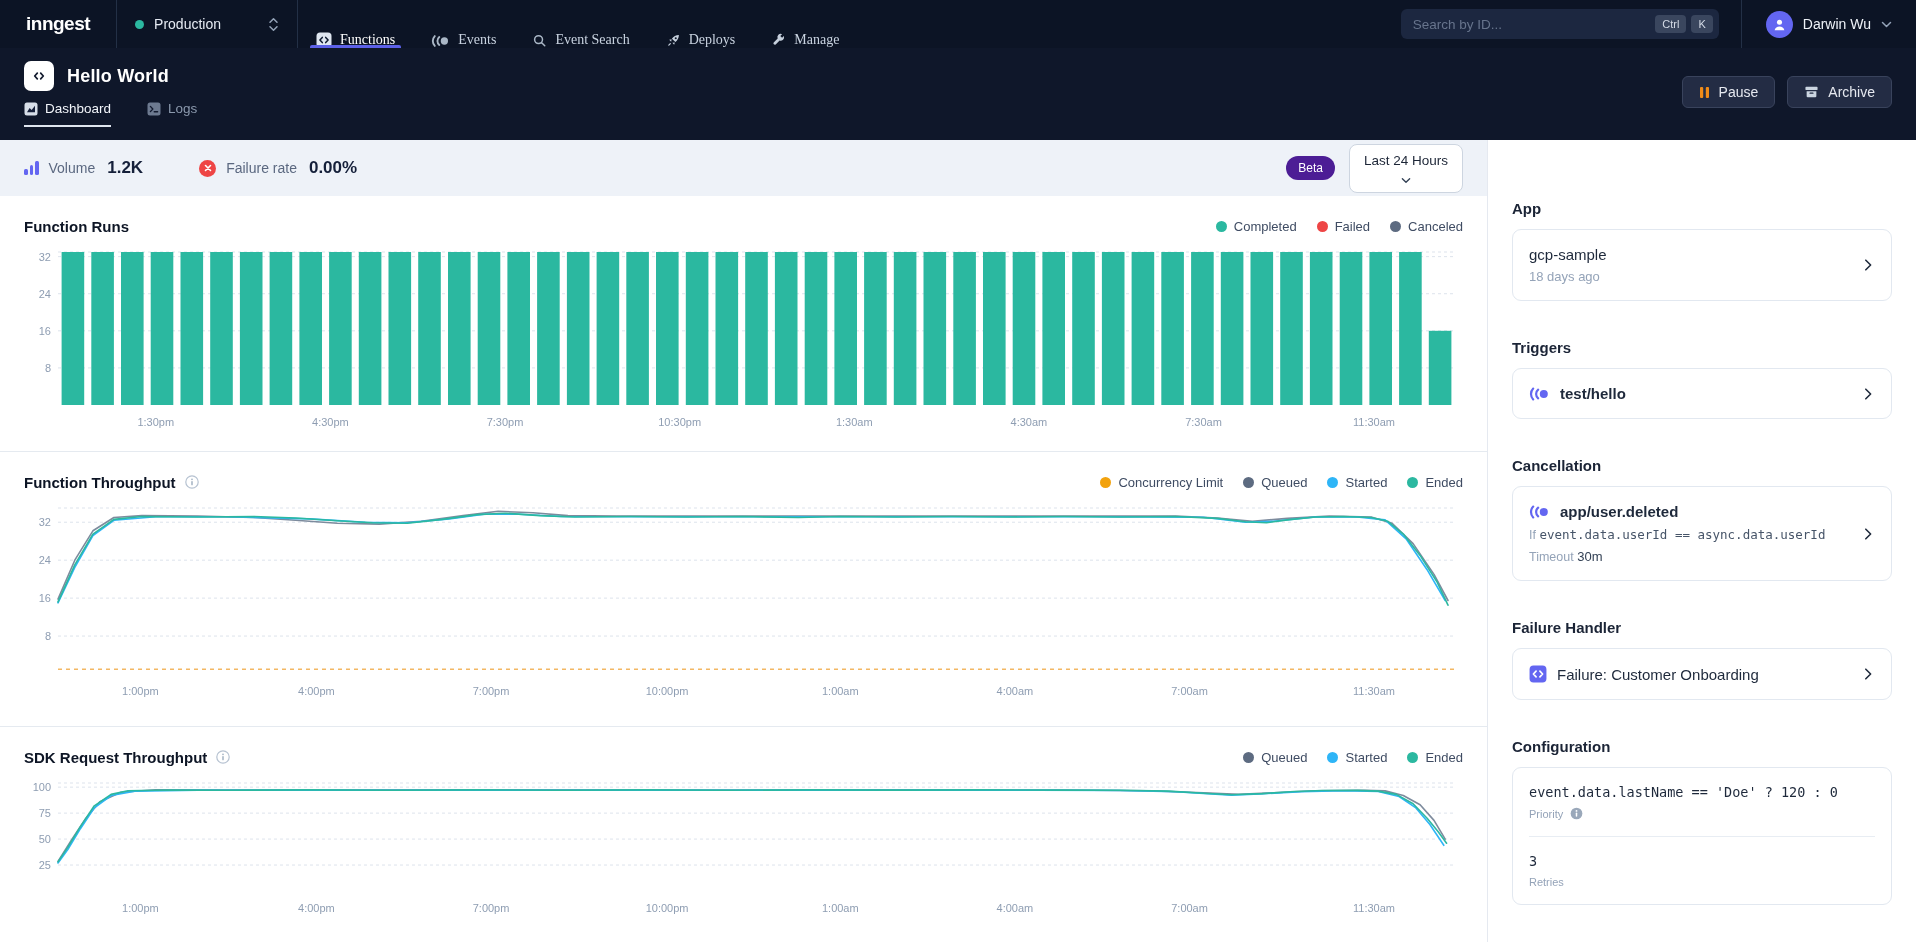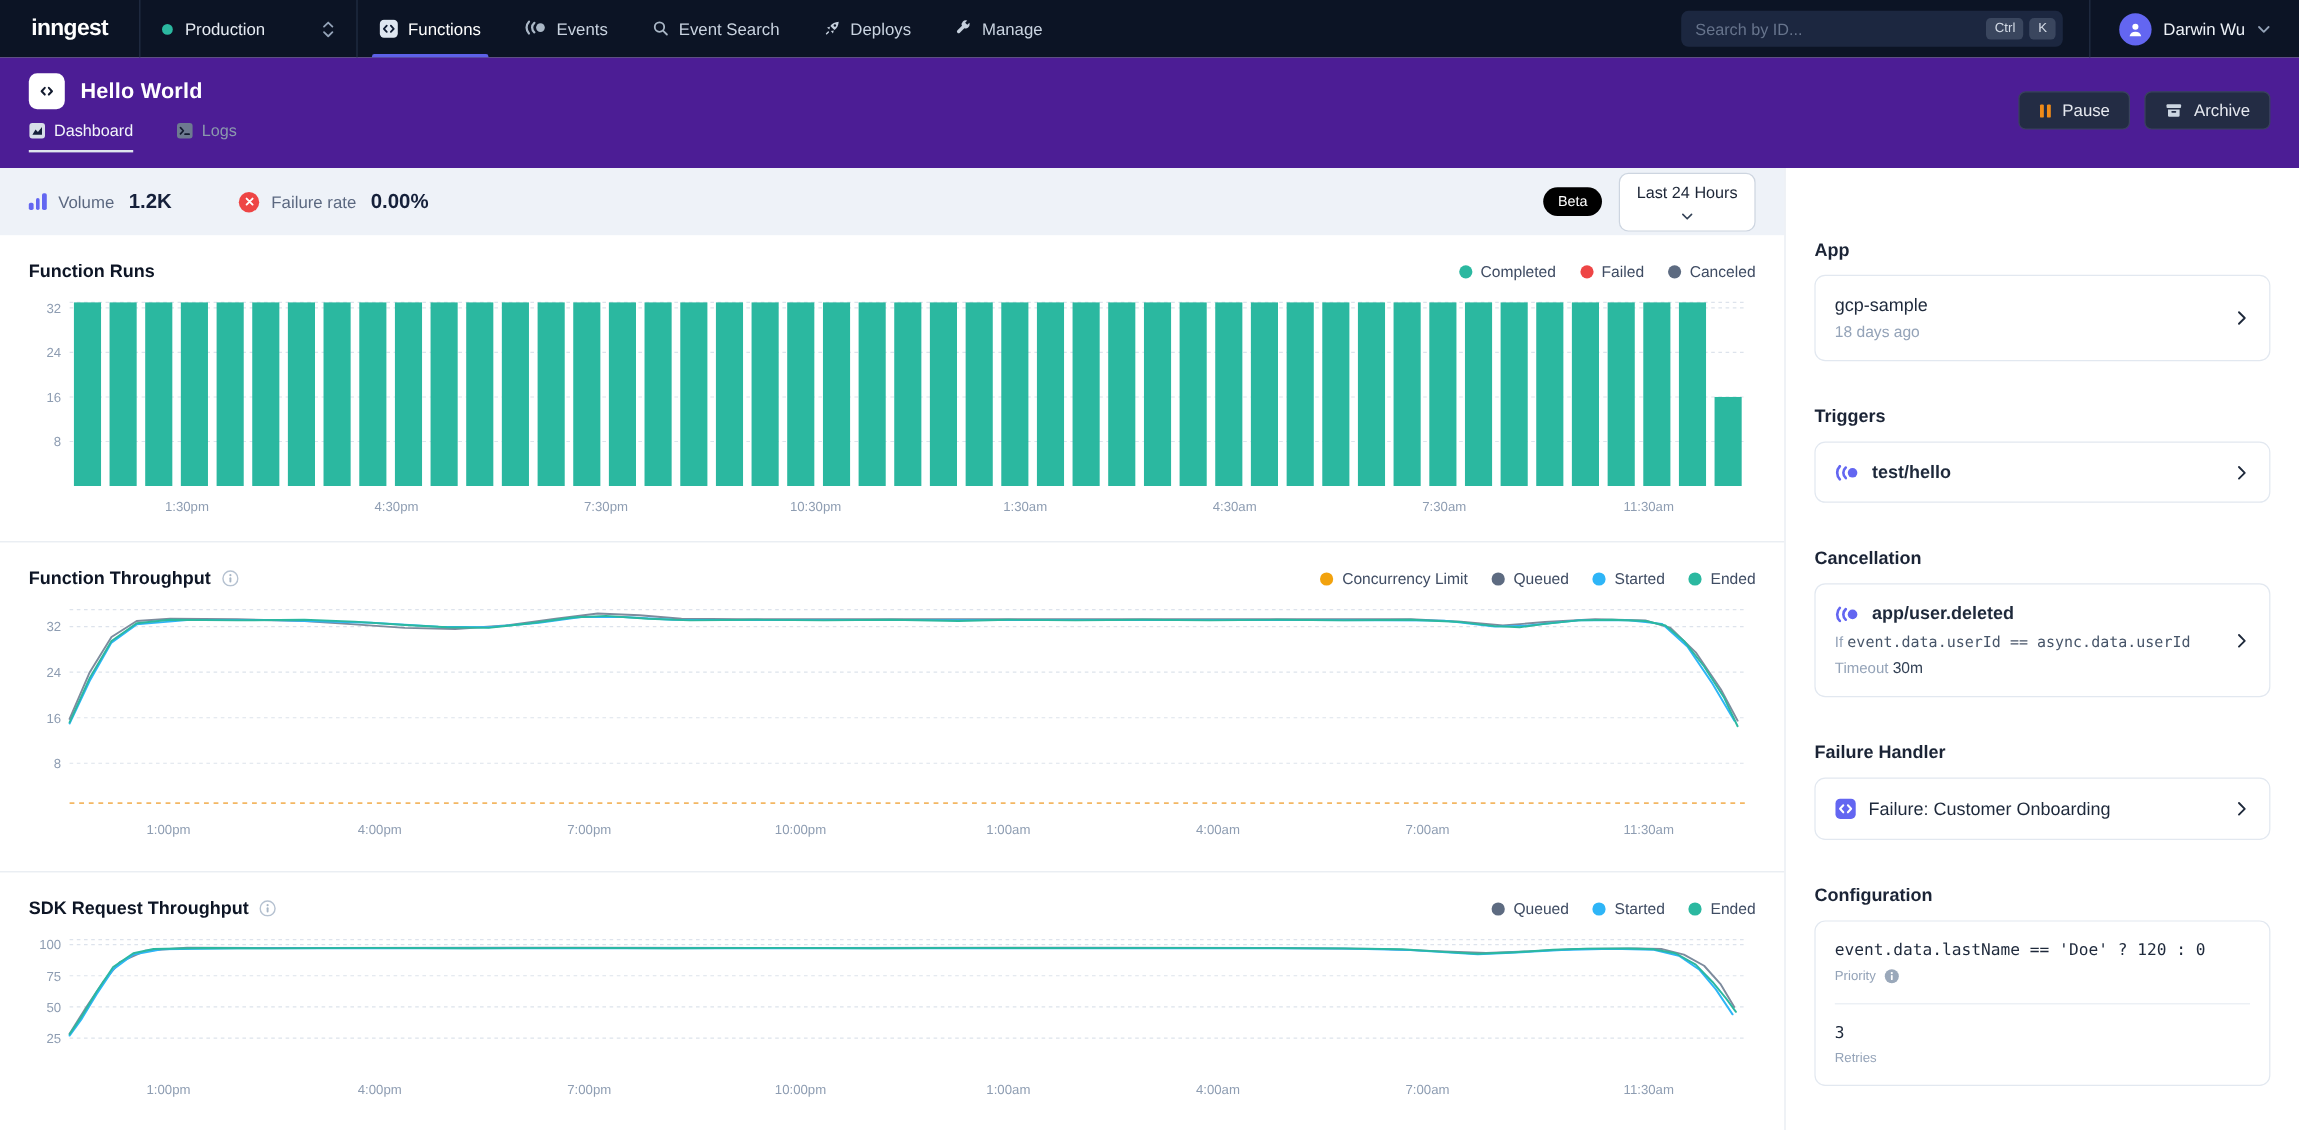--- a/index.html
+++ b/index.html
@@ -10,41 +10,41 @@
 
   
   .topbar{height:48px;background:#0c1425;display:flex;align-items:stretch;color:#c9d3e0;}
   .logo{display:flex;align-items:center;padding:0 26px;font-size:19px;font-weight:800;
     letter-spacing:-0.5px;color:#fff;}
   .tb-divider{width:1px;background:#233046;}
   .env{display:flex;align-items:center;gap:10px;padding:0 18px;min-width:180px;cursor:pointer;}
   .env-dot{width:9px;height:9px;border-radius:50%;background:#2bb8a0;}
   .env-label{font-size:14px;color:#e6ebf3;flex:1}
   .nav{display:flex;align-items:stretch;}
-  .nav-item{display:flex;align-items:flex-start;gap:8px;padding:16px 18px;font-size:14px;
-    color:#c9d3e0;position:relative;cursor:pointer;}
+  .nav-item{display:flex;align-items:flex-end;gap:8px;padding:0 18px;font-size:14px;
+    color:#c9d3e0;position:relative;cursor:pointer;font-family:Liberation Serif, serif;}
   .nav-item.active{color:#fff;}
   .nav-item.active::after{content:"";position:absolute;left:12px;right:12px;bottom:0;
     height:3px;background:#5d61e8;border-radius:2px 2px 0 0;}
   .tb-right{margin-left:auto;display:flex;align-items:center;}
   .searchbox{display:flex;align-items:center;width:318px;height:30px;background:#1c2740;
     border-radius:6px;padding:0 6px 0 12px;margin-right:22px;cursor:text;}
   .searchbox input{flex:1;background:transparent;border:0;outline:0;font-size:13.5px;
     color:#dfe6f0;font-family:"Liberation Sans",sans-serif;}
   .searchbox input::placeholder{color:#67748c;}
   .kbd{background:#3a465e;color:#d4dbe6;font-size:11px;border-radius:4px;padding:3px 7px;
     margin-left:5px;}
   .userbox{display:flex;align-items:center;gap:10px;padding:0 24px;border-left:1px solid #233046;
     cursor:pointer;height:100%;}
   .avatar{width:27px;height:27px;border-radius:50%;background:#6366f1;display:flex;
     align-items:center;justify-content:center;}
   .user-name{font-size:14px;color:#eef2f8;}
 
   
-  .fn-header{height:92px;background:#4c1d95;position:relative;padding:13px 24px 0 24px;}
+  .fn-header{height:92px;background:#0f172a;position:relative;padding:13px 24px 0 24px;}
   .fn-title-row{display:flex;align-items:center;gap:13px;}
   .fn-title{font-size:18px;font-weight:600;color:#fff;letter-spacing:.2px;}
   .icon-box{width:30px;height:30px;border-radius:7px;background:#fff;display:flex;
     align-items:center;justify-content:center;}
   .fn-tabs{display:flex;gap:36px;margin-top:10px;}
   .fn-tab{display:flex;align-items:center;gap:7px;font-size:13.5px;color:#8b99ad;
     padding-bottom:9px;cursor:pointer;border-bottom:2px solid transparent;}
   .fn-tab.active{color:#f2f5fa;border-bottom-color:#dfe5ee;}
   .fn-actions{position:absolute;right:24px;top:28px;display:flex;gap:12px;}
   .hdr-btn{display:flex;align-items:center;gap:9px;background:#232c44;border:1px solid #39435c;
@@ -59,21 +59,21 @@
   
   .statsbar{height:56px;background:#eef2f8;display:flex;align-items:center;padding:0 24px;}
   .stat{display:flex;align-items:center;gap:10px;margin-right:56px;}
   .stat-label{font-size:14px;color:#5b6880;}
   .stat-value{font-size:17px;font-weight:600;color:#15203a;margin-left:2px;}
   .vol-icon{display:flex;align-items:flex-end;gap:2px;height:14px;}
   .vol-icon span{width:3.5px;background:#6366f1;border-radius:1.5px;display:block;}
   .fail-icon{width:17px;height:17px;border-radius:50%;background:#ee4545;display:flex;
     align-items:center;justify-content:center;}
   .stats-right{margin-left:auto;display:flex;align-items:center;gap:14px;}
-  .beta-badge{background:#000000;color:#fff;font-size:12px;border-radius:999px;padding:5px 12px;}
+  .beta-badge{background:#4c1d95;color:#fff;font-size:12px;border-radius:999px;padding:5px 12px;}
   .range-btn{display:flex;align-items:center;gap:9px;background:#fff;border:1px solid #cdd5e0;
     border-radius:8px;padding:8px 14px;font-size:13.5px;color:#1c2536;cursor:pointer;
     font-family:"Liberation Sans",sans-serif;flex-direction:column;}
 
   
   .chart-section{padding:16px 24px 0 24px;}
   .chart-section + .chart-section{border-top:1px solid #e5eaf0;}
   .cs-header{display:flex;align-items:center;height:28px;margin-bottom:2px;}
   .cs-title{font-size:15px;font-weight:700;color:#0d1525;}
   .legend{margin-left:auto;display:flex;gap:20px;}

